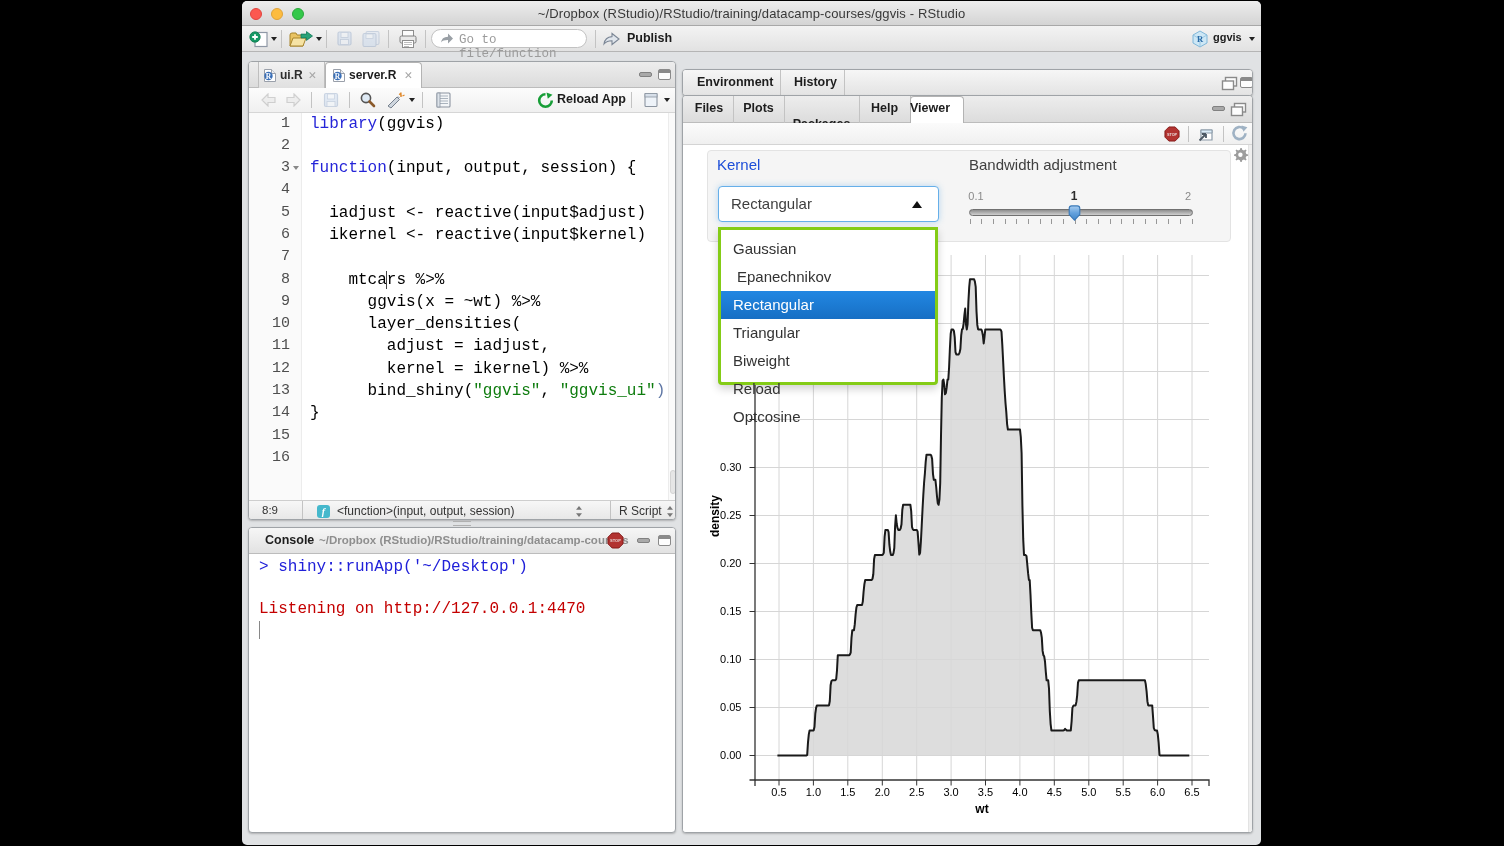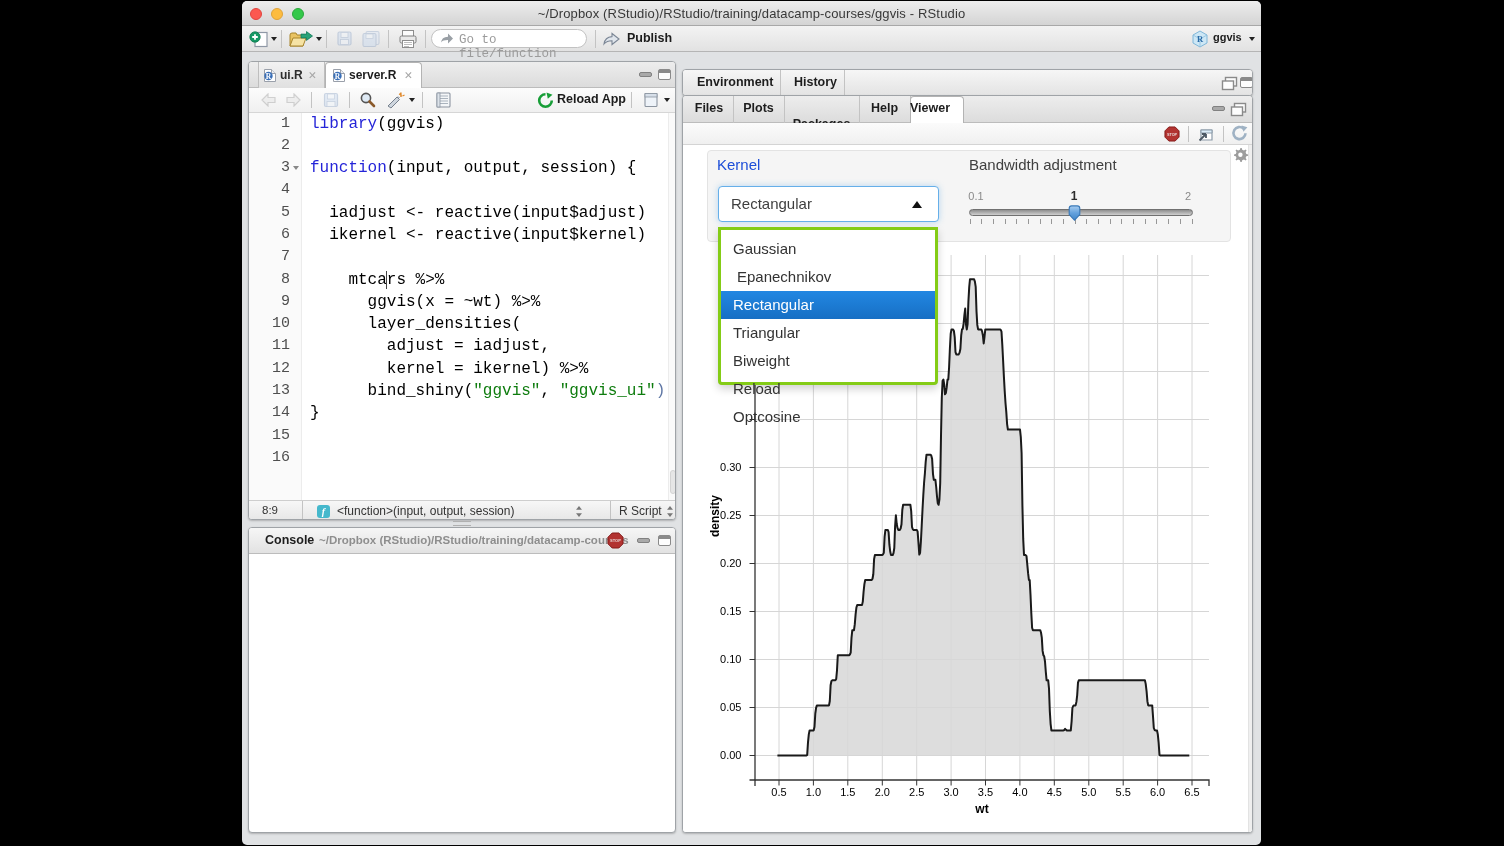--- a/index.html
+++ b/index.html
@@ -193,20 +193,24 @@
     <div class="phead" style="height:26px;">
       <div class="abs" style="left:16px;top:5px;font-size:12.5px;font-weight:700;color:#1d1d1d;">Console</div>
       <div class="abs" style="left:70px;top:5.5px;width:321px;font-size:11.5px;font-weight:600;color:#8e8e8e;white-space:nowrap;overflow:hidden;">~/Dropbox (RStudio)/RStudio/training/datacamp-courses</div>
       <svg class="abs" style="left:358px;top:4px;" width="17" height="17" viewBox="0 0 17 17">
         <path d="M5.2 1h6.6L16 5.2v6.6L11.8 16H5.2L1 11.8V5.2z" fill="#b23331" stroke="#841a19" stroke-width="1"></path>
         <text x="8.5" y="10.3" font-size="4" fill="#e8d8d8" text-anchor="middle" font-weight="bold">STOP</text>
       </svg>
       <div class="dash-ic" style="left:388px;top:10px;"></div>
       <div class="sq-ic" style="left:409px;top:7px;"></div>
     </div>
+    <div class="abs mono" style="left:10px;top:28.5px;font-size:16px;line-height:21px;white-space:pre;"><span style="color:#2020d9;">&gt; shiny::runApp('~/Desktop')</span>
+<span>&nbsp;</span>
+<span style="color:#c40000;">Listening on http://127.0.0.1:4470</span>
+<span style="border-left:1.5px solid #888;">&nbsp;</span></div>
   </div>
 
   <div class="abs" style="left:211px;top:520px;width:18px;height:5px;border-top:1.5px solid #b0b0b0;border-bottom:1.5px solid #b0b0b0;"></div>
   <div class="pane" id="envpane" style="left:440px;top:60px;width:571px;height:27px;margin-top:8px;">
     <div class="phead" style="height:27px;border-bottom:none;"></div>
     <div class="abs" style="left:14px;top:5px;font-size:12.5px;font-weight:700;color:#1d1d1d;">Environment</div>
     <div class="sep abs" style="left:97px;top:0;height:27px;"></div>
     <div class="abs" style="left:111px;top:5px;font-size:12.5px;font-weight:700;color:#1d1d1d;">History</div>
     <div class="sep abs" style="left:161px;top:0;height:27px;"></div>
     <svg class="abs" style="left:538px;top:6px;" width="17" height="15" viewBox="0 0 17 15">

